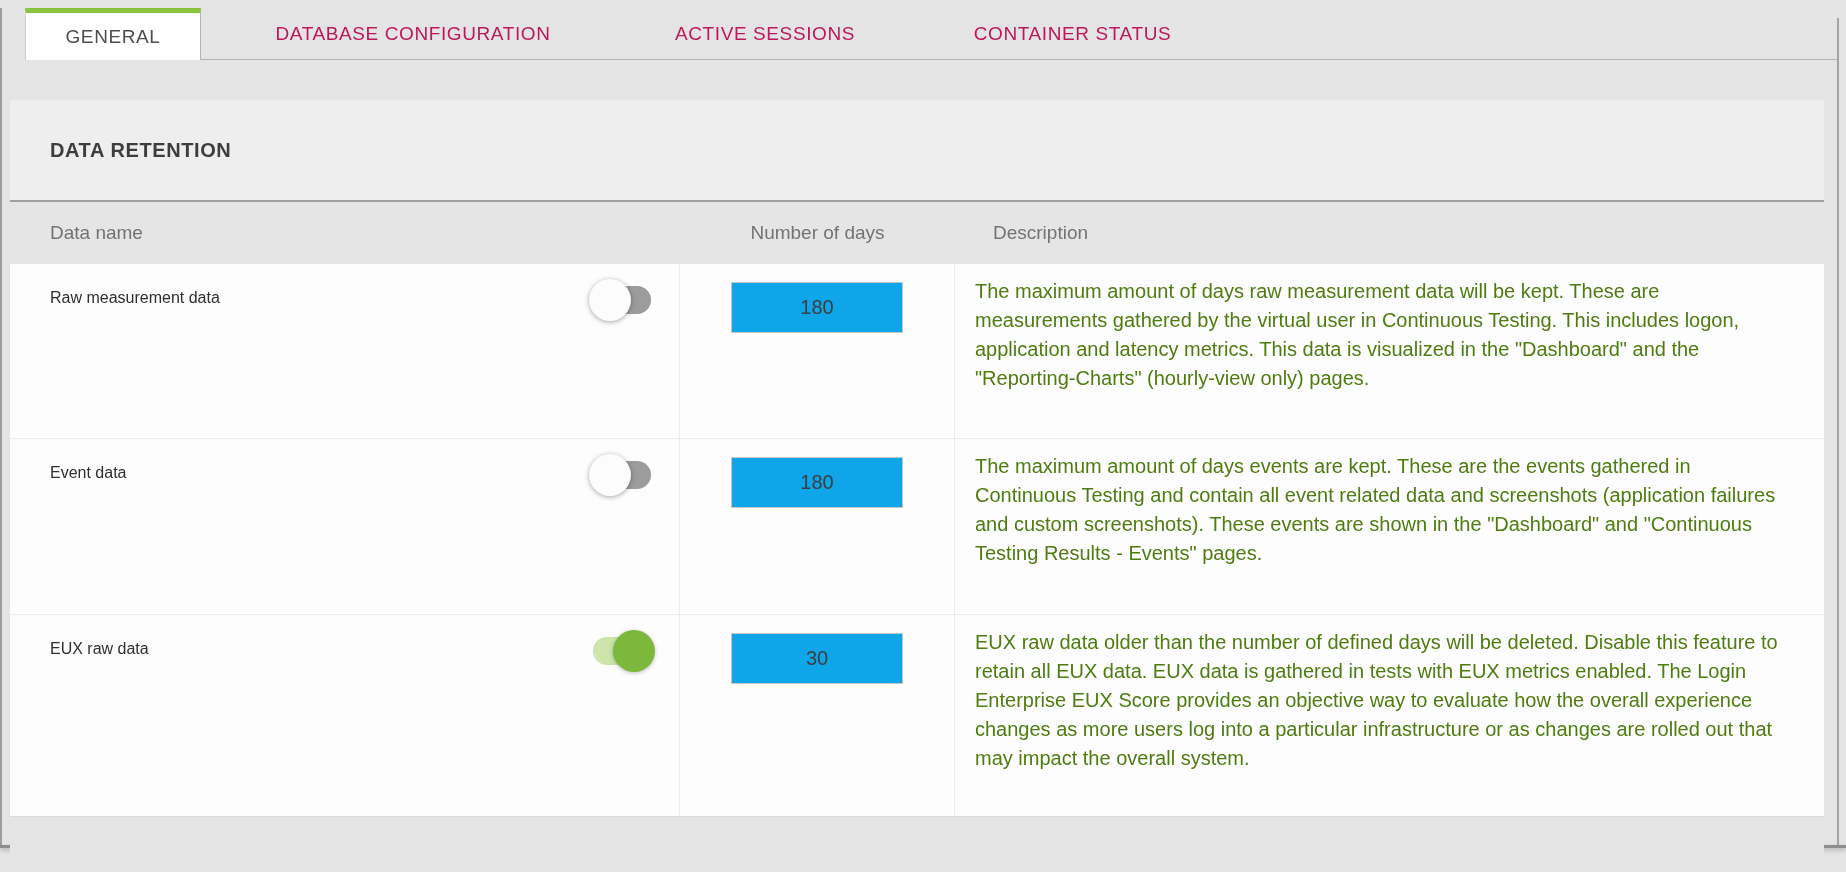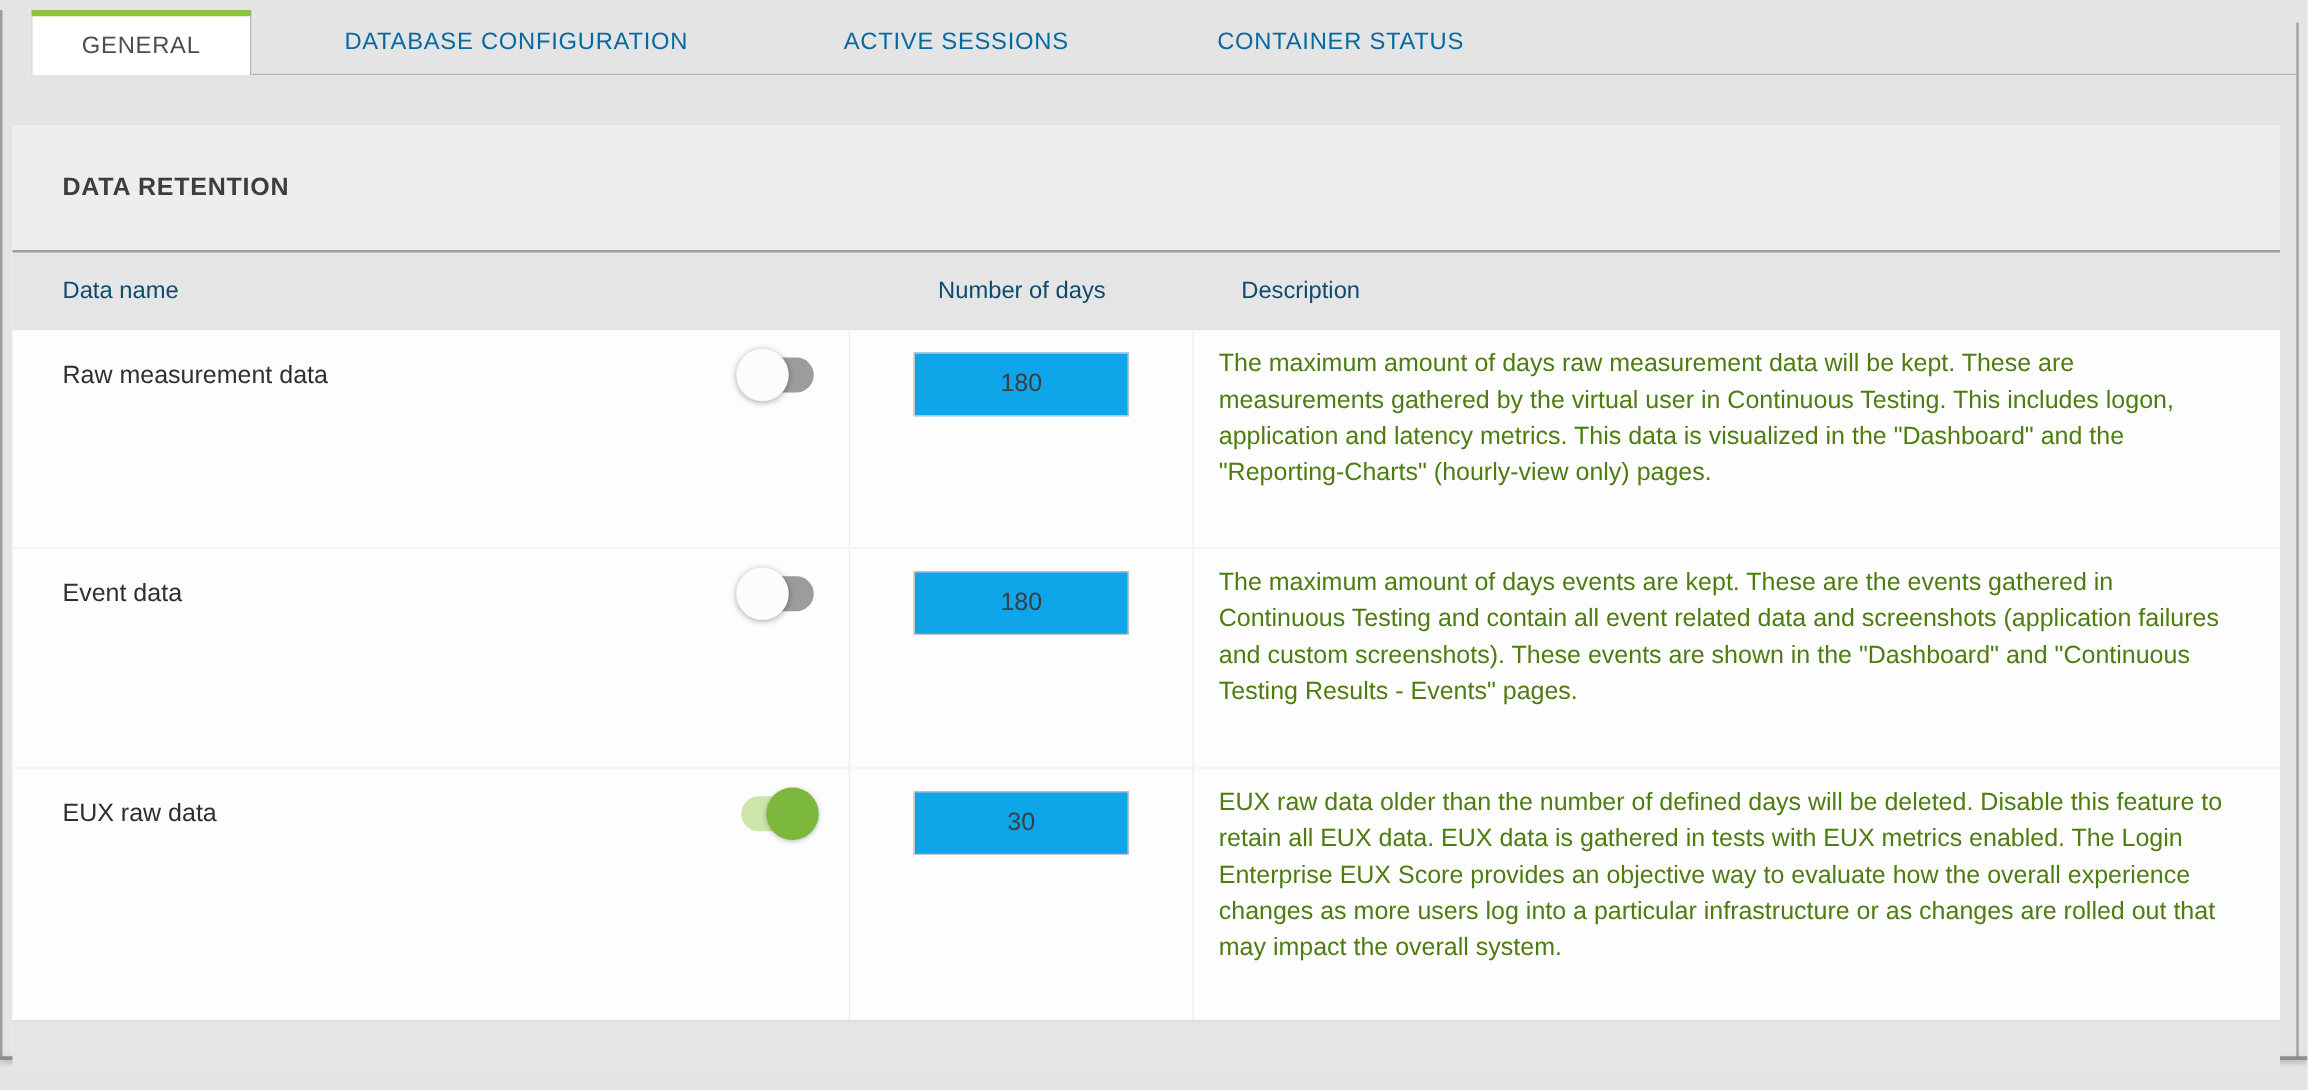--- a/index.html
+++ b/index.html
@@ -16,21 +16,21 @@
   .edge-right { position:absolute; left:1837px; top:18px; width:2px; height:828px; background:#a4a4a4; }
   .edge-bottom{ position:absolute; left:0; top:845px; width:1846px; height:3px; background:#8d8d8d;
                 box-shadow:0 2px 4px rgba(0,0,0,0.25); }
 
   
   .tabbar { position:absolute; left:0; top:8px; width:1846px; height:52px; }
   .tab-line { position:absolute; left:201px; top:51px; width:1636px; height:1px; background:#b3b3b3; }
   .tab, .tab-active {
     position:absolute; top:0; height:52px;
     display:flex; align-items:center; justify-content:center;
-    font-size:19px; letter-spacing:0.6px; color:#0369a1; cursor:pointer;
+    font-size:19px; letter-spacing:0.6px; color:#be185d; cursor:pointer;
     white-space:nowrap;
   }
   .tab-active {
     left:25px; width:176px;
     background:#ffffff;
     border-top:5px solid #8bc43c;
     border-left:1px solid #cfcfcf;
     border-right:1px solid #b3b3b3;
     color:#4d4d4d;
   }
@@ -41,33 +41,33 @@
   
   .panel { position:absolute; left:10px; top:100px; width:1814px; height:745px; background:#fdfdfd; }
   .section-header {
     height:100px; background:#efeeee;
     display:flex; align-items:center; padding-left:40px;
     font-size:20px; font-weight:bold; letter-spacing:0.6px; color:#3d3d3d;
   }
   .thead {
     height:64px; background:#e6e5e5; border-top:2px solid #9f9f9f;
     display:flex; align-items:center;
-    font-size:19px; color:#0c4a6e;
+    font-size:19px; color:#737373;
   }
   .thead .hc1 { width:670px; padding-left:40px; }
   .thead .hc2 { width:275px; text-align:center; }
   .thead .hc3 { flex:1; padding-left:38px; }
 
   .row { display:flex; background:#fdfdfd; border-bottom:1px solid #ececec; }
   .row-1 { height:175px; }
   .row-2 { height:176px; }
   .row-3 { height:201px; border-bottom:none; }
   .cell1 {
     width:670px; border-right:1px solid #ececec; position:relative;
-    padding:25px 0 0 40px; font-size:20px; color:#2f2f2f;
+    padding:25px 0 0 40px; font-size:16px; color:#2f2f2f;
   }
   .cell2 {
     width:275px; border-right:1px solid #ececec;
     display:flex; justify-content:center; align-items:flex-start; padding-top:18px;
   }
   .days-input {
     width:172px; height:51px; border:1px solid #c6c6c6; background:#0ea5e9;
     text-align:center; font-size:20px; color:#3e3e3e;
     font-family:"Liberation Sans", sans-serif; outline:none;
   }

